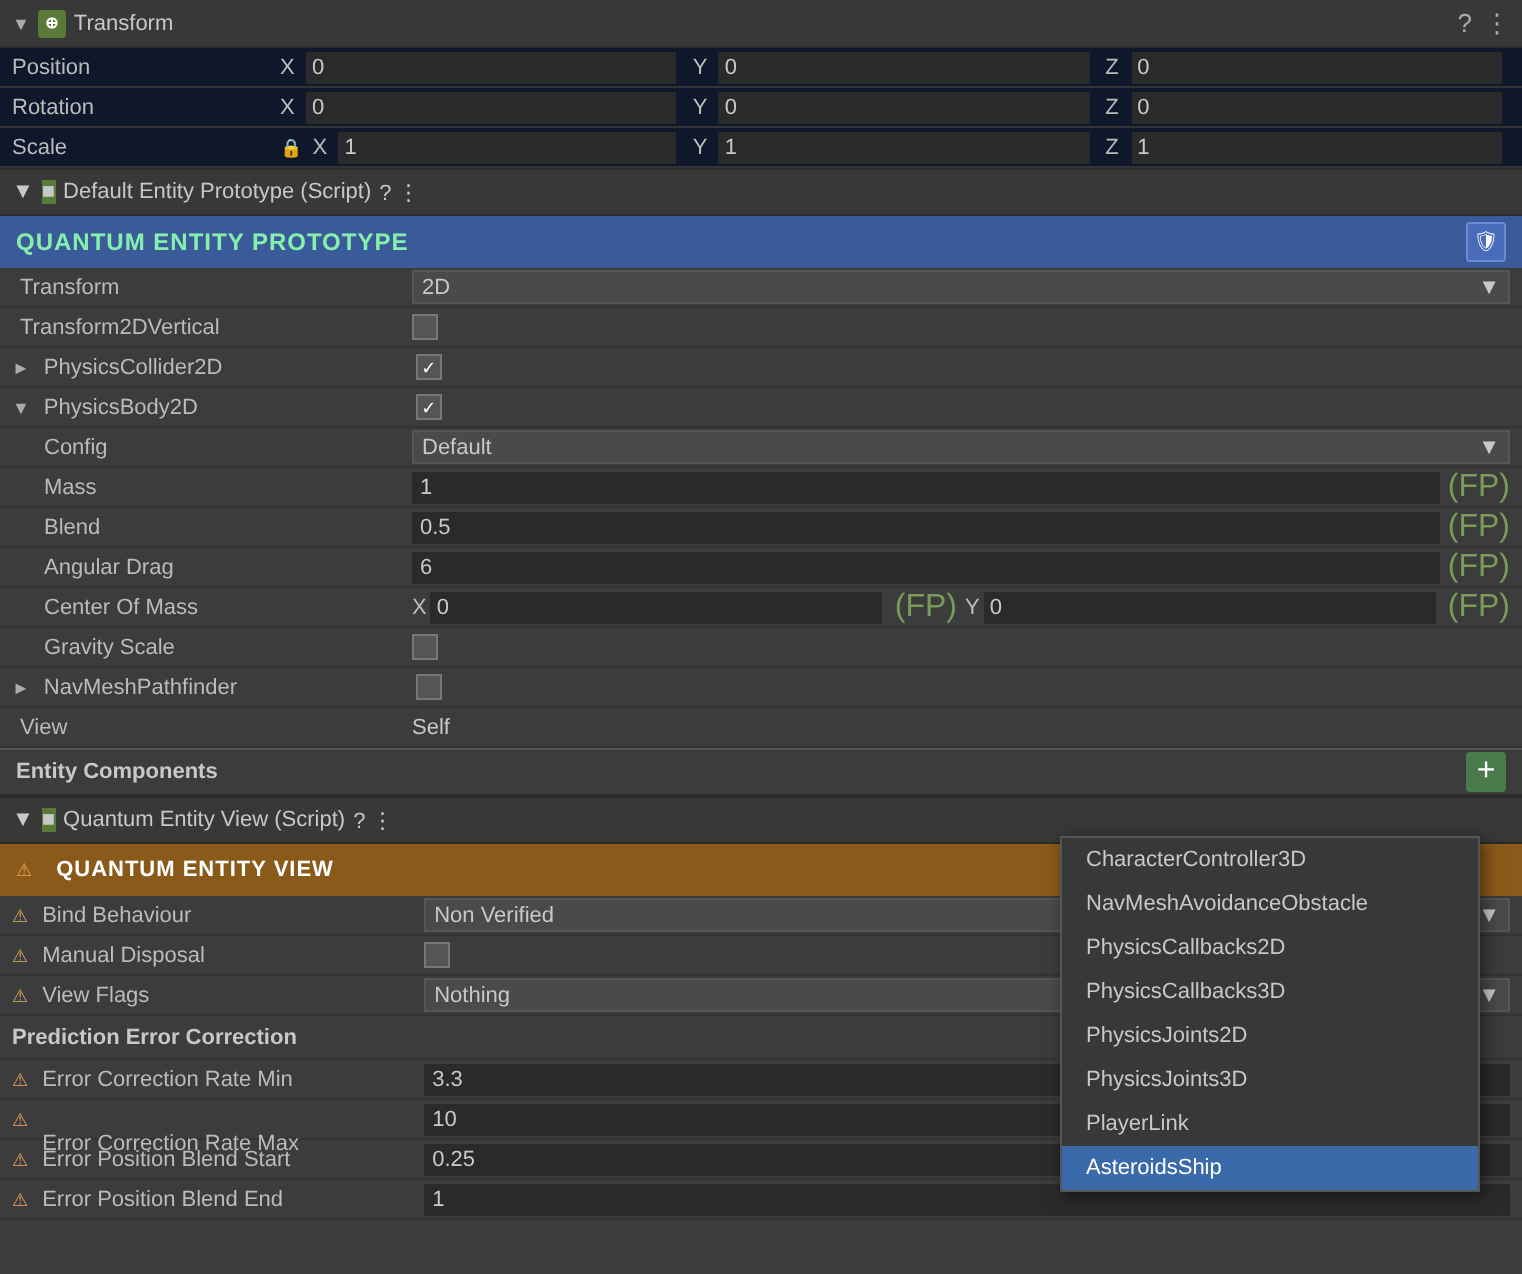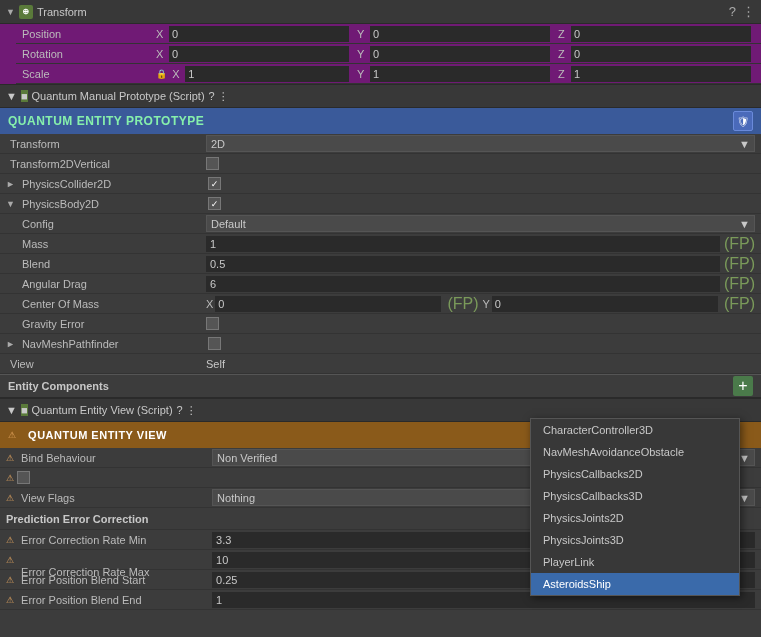--- a/index.html
+++ b/index.html
@@ -46,22 +46,21 @@
       flex: 1;
       font-size: 11px;
       color: #c8c8c8;
     }
     .component-header .header-icons {
       display: flex; gap: 6px; color: #aaa; font-size: 13px;
     }
 
     
     .transform-block {
-      background: #701a75;
-      padding-left: 16px;
+      background: #0f172a;
     }
     .row {
       display: flex;
       align-items: center;
       height: 20px;
       padding: 0 6px;
       border-bottom: 1px solid #333;
     }
     .row-label {
       width: 130px;
@@ -355,21 +354,21 @@
             <span class="xyz-label">Z</span>
             <input class="xyz-value" type="text" value="1" style="">
           </div>
       </div>
     </div>
   </div>
 
   <div class="script-header">
     <span class="fold-arrow">▼</span>
     <span class="comp-icon" style="background:#5a7a3a;">■</span>
-    <span class="title">Quantum Manual Prototype (Script)</span>
+    <span class="title">Default Entity Prototype (Script)</span>
     <div class="header-icons">
       <span>?</span>
       <span>⋮</span>
     </div>
   </div>
 
   <div class="qe-header">
     <span class="qe-header-title">QUANTUM ENTITY PROTOTYPE</span>
     <div class="qe-header-icon">🛡</div>
   </div>
@@ -437,21 +436,21 @@
         </div>
         <div class="xy-field">
           <span class="xy-label">Y</span>
           <input class="xy-value" type="text" value="0" style="">
           <span class="fp-tag">(FP)</span>
         </div>
       </div>
     </div>
 
     <div class="prop-row">
-      <span class="prop-label indented">Gravity Error</span>
+      <span class="prop-label indented">Gravity Scale</span>
       <div class="checkbox"></div>
     </div>
 
     <div class="prop-row">
       <span style="font-size:9px;color:#aaa;margin-right:3px;">►</span>
       <span class="prop-label" style="width:190px;">NavMeshPathfinder</span>
       <div class="checkbox"></div>
     </div>
 
     <div class="prop-row">
@@ -486,20 +485,21 @@
       <span style="font-size:9px;color:#e8a860;margin-right:3px;">⚠</span>
       <span class="prop-label" style="width:195px;">Bind Behaviour</span>
       <div class="dropdown-val">
         <span>Non Verified</span>
         <span>▼</span>
       </div>
     </div>
 
     <div class="prop-row">
       <span style="font-size:9px;color:#e8a860;margin-right:3px;">⚠</span>
+      <span class="prop-label" style="width:195px;">Manual Disposal</span>
       <div class="checkbox"></div>
     </div>
 
     <div class="prop-row">
       <span style="font-size:9px;color:#e8a860;margin-right:3px;">⚠</span>
       <span class="prop-label" style="width:195px;">View Flags</span>
       <div class="dropdown-val">
         <span>Nothing</span>
         <span>▼</span>
       </div>

